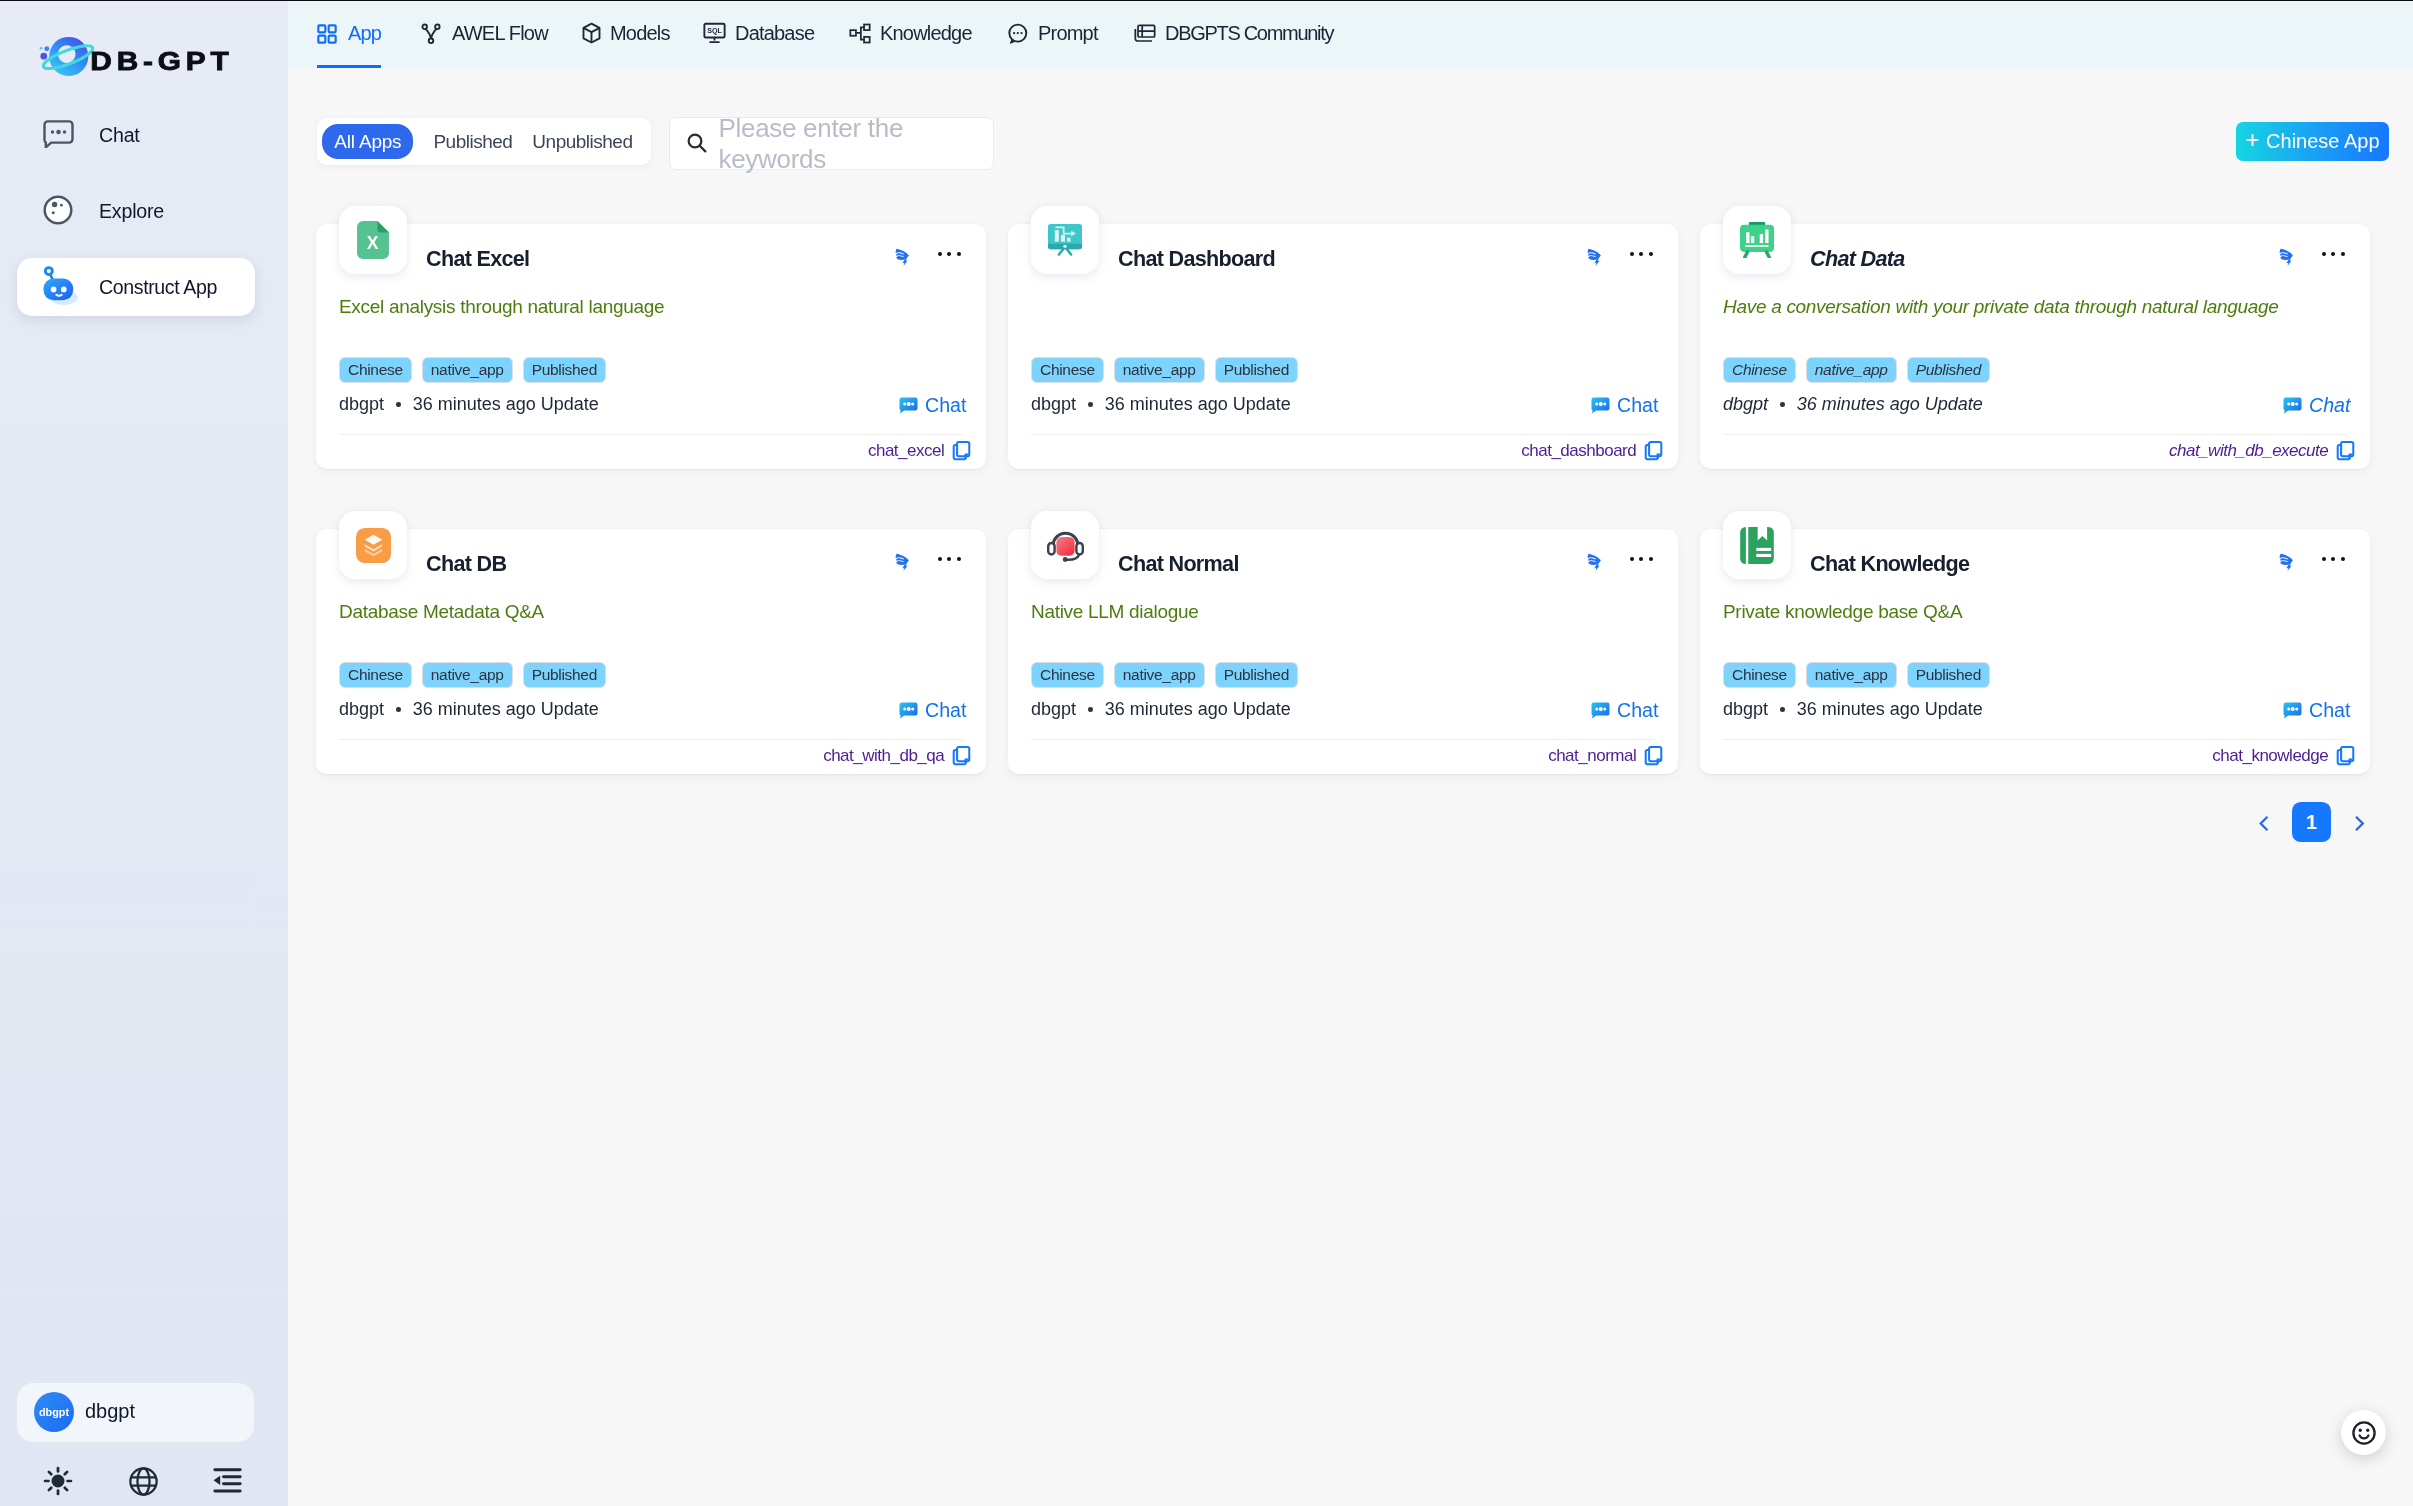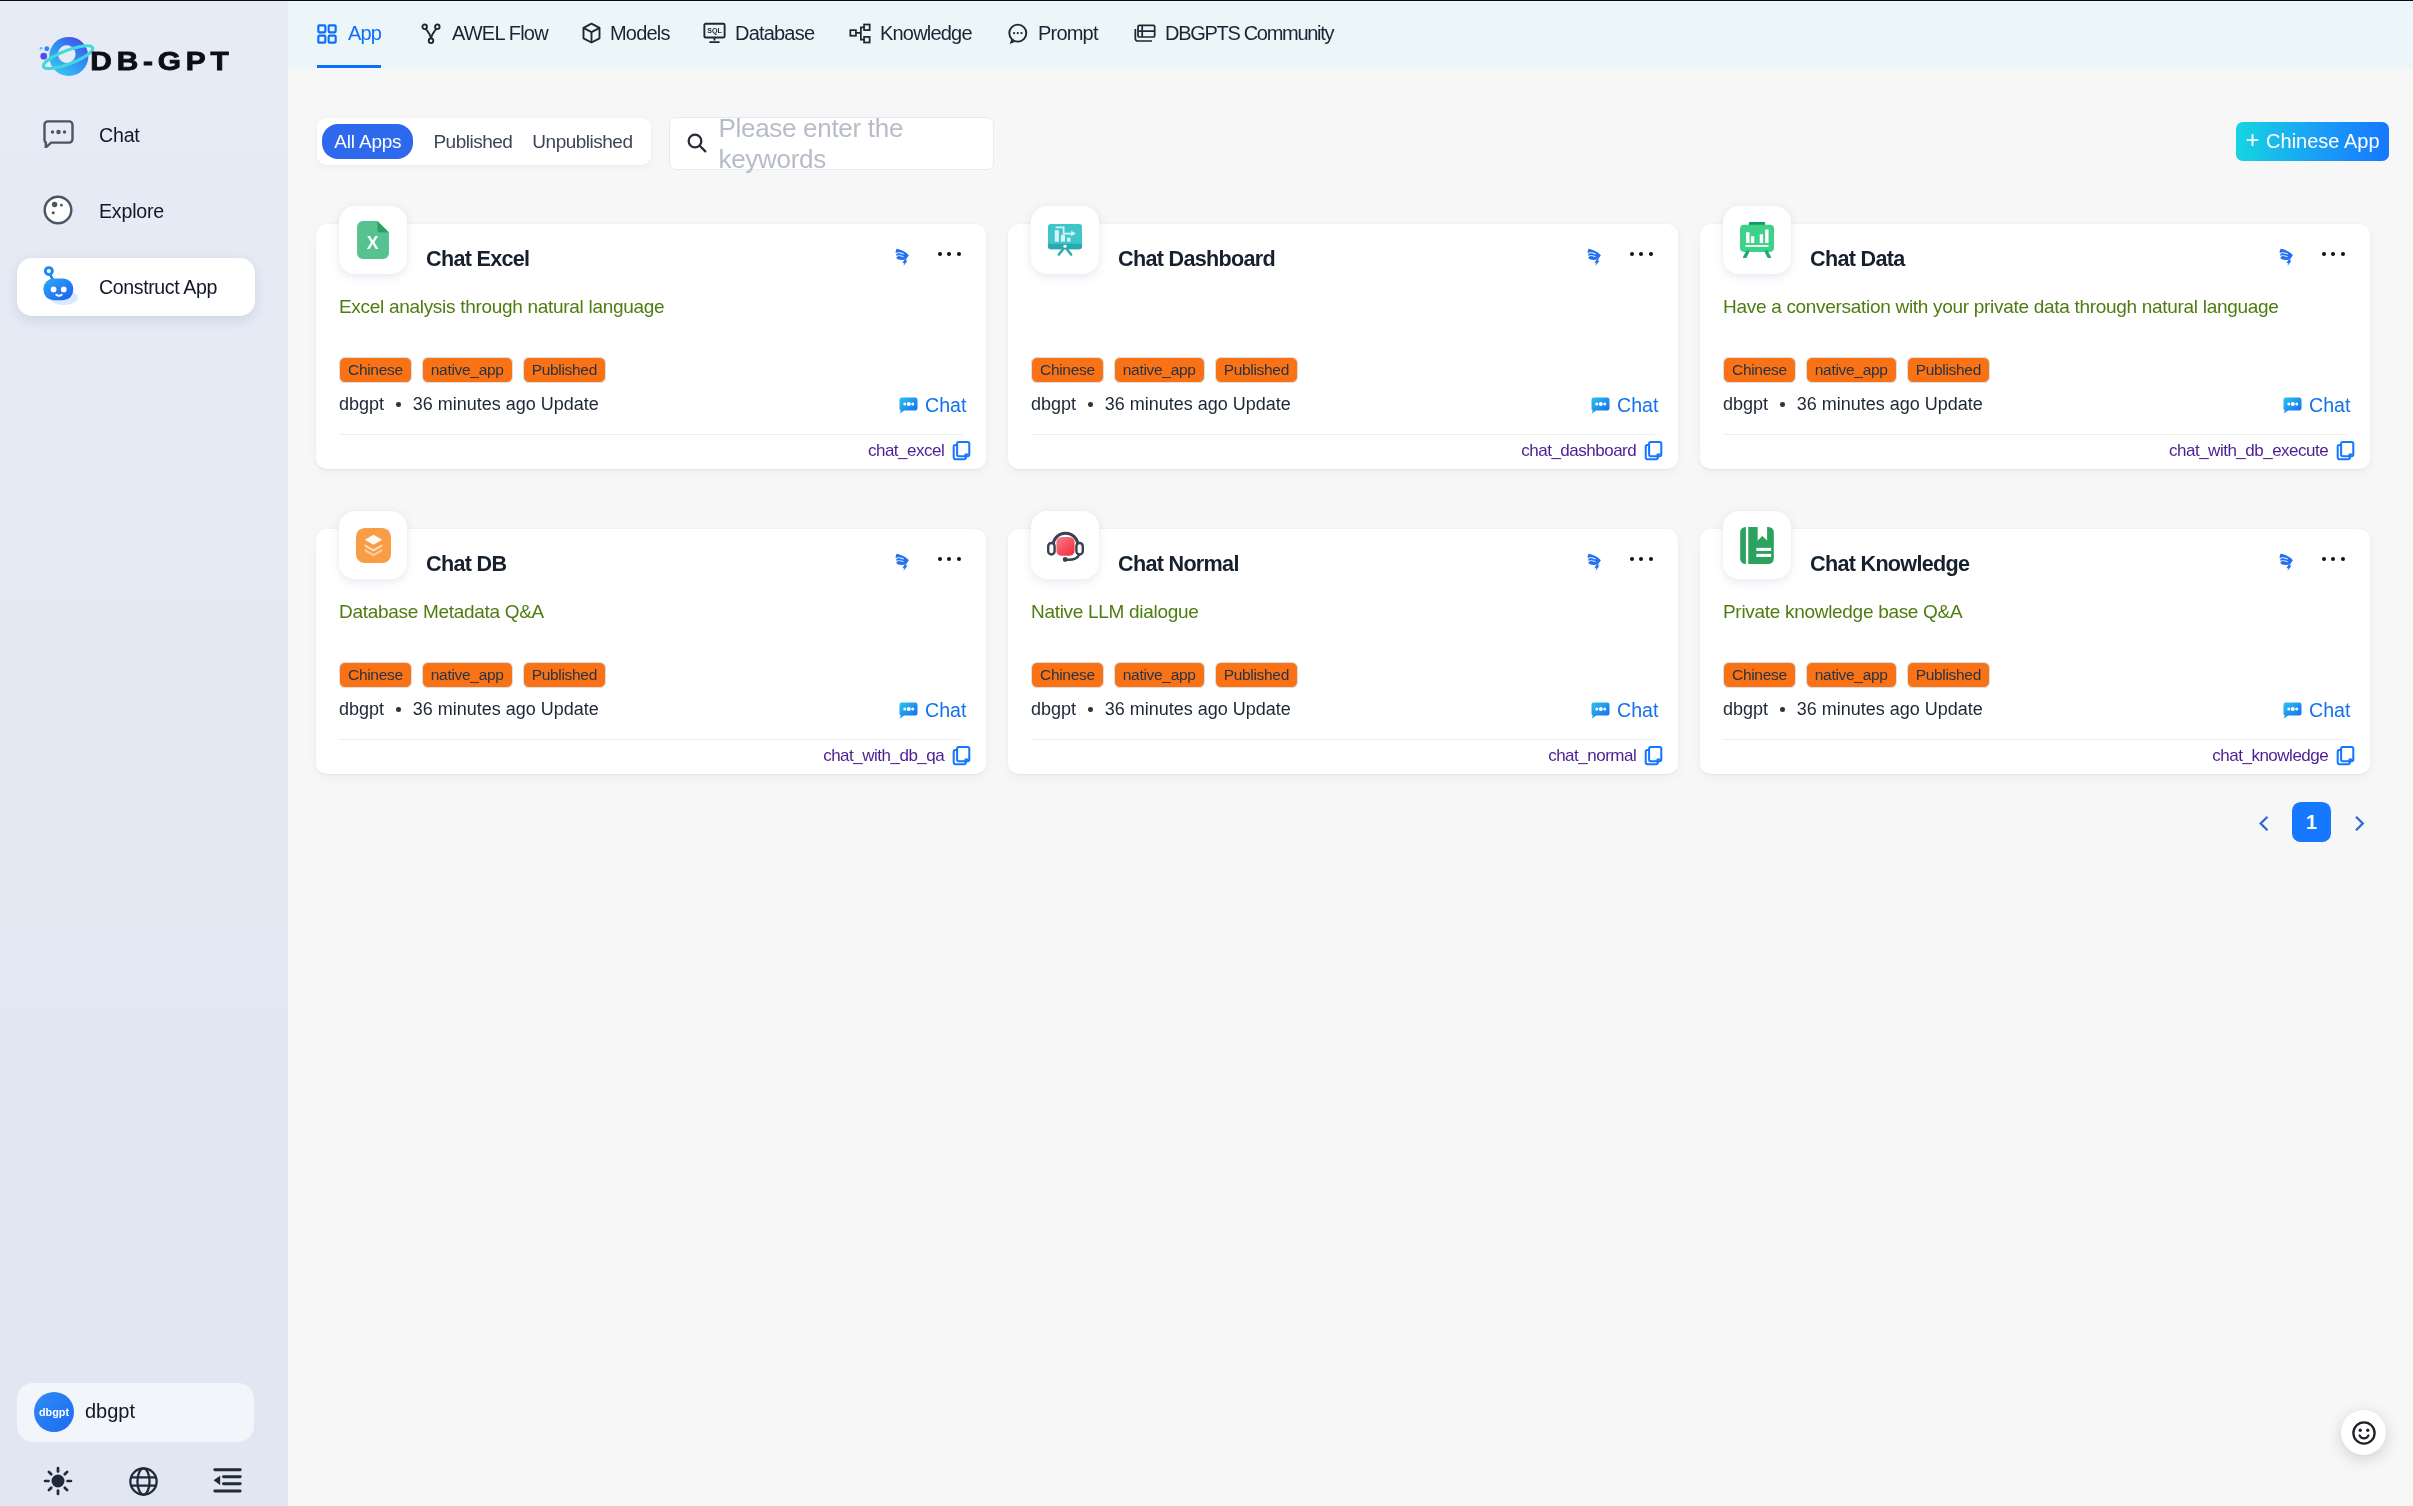--- a/index.html
+++ b/index.html
@@ -45,21 +45,21 @@
   .card { position:absolute; width:670px; height:245px; background:#fff; border-radius:10.8px;
        box-shadow:0 0.7px 2px rgba(15,23,42,.05), 0 4px 12px rgba(15,23,42,.04); }
   .iconbox { position:absolute; left:23px; top:-18px; width:68px; height:68px; background:#fff;
        border-radius:16px; box-shadow:0 2.7px 9.5px rgba(100,116,160,.16); display:flex; align-items:center; justify-content:center; }
   .ctitle { position:absolute; left:110px; top:19.6px; font-size:21.6px; letter-spacing:-0.7px; font-weight:700; color:#17202e; line-height:30px; white-space:nowrap; }
   .wing { position:absolute; left:579px; top:24px; }
   .cdots { position:absolute; left:622px; top:27px; width:30px; height:6.8px; display:flex; gap:5.4px; align-items:center; }
   .cdots i { width:4px; height:4px; border-radius:50%; background:#111; }
   .cdesc { position:absolute; left:23px; top:70px; font-size:19px; color:#4d7c0f; line-height:26px; letter-spacing:-0.3px; white-space:nowrap; }
   .tagrow { position:absolute; left:23px; top:133px; display:flex; gap:10px; }
-  .tag { height:26px; border:1.4px solid #dcdee1; background:#f97316; border-radius:6px; font-size:15.5px; letter-spacing:-0.3px;
+  .tag { height:26px; border:1.4px solid #dcdee1; background:#7dd3fc; border-radius:6px; font-size:15.5px; letter-spacing:-0.3px;
        color:#2a3342; display:flex; align-items:center; padding:0 8px; }
   .metarow { position:absolute; left:23px; top:170px; font-size:18px; color:#1d2736; display:flex; align-items:center; }
   .metarow .dot { display:inline-block; width:4.7px; height:4.7px; border-radius:50%; background:#333; margin:0 12px; }
   .chatlink { position:absolute; right:19.6px; top:170px; display:flex; align-items:center; gap:6.8px; }
   .chatlink span { font-size:19.6px; color:#1273eb; }
   .divider { position:absolute; left:23px; right:23px; top:210px; height:1.4px; background:#efefef; }
   .cfooter { position:absolute; right:14px; top:216px; display:flex; align-items:center; gap:6.8px; }
   .cfooter span { font-size:17px; letter-spacing:-0.5px; color:#4c1d95;text-align:center; }
   
   .pag-num { position:absolute; left:2292px; top:802px; width:39px; height:40px; background:#1677ff;
@@ -346,21 +346,21 @@
   <div class="divider"></div>
   <div class="cfooter">
       <span>chat_dashboard</span>
       <svg width="21" height="21" viewBox="0 0 31 31">
 <rect x="9" y="3" width="18" height="21" rx="2.5" fill="none" stroke="#1677ff" stroke-width="3"></rect>
 <path d="M22 24 v2 a2.5 2.5 0 0 1 -2.5 2.5 h-13 a2.5 2.5 0 0 1 -2.5 -2.5 v-16 a2.5 2.5 0 0 1 2.5 -2.5 h2.5" fill="none" stroke="#1677ff" stroke-width="3"></path>
 <path d="M27 20 l-7 7 v-7 z" fill="#1677ff"></path>
 </svg>
     </div>
 </div>
-<div class="card" style="left:1700px;top:224px;">
+<div class="card" style="left:1700px;top:224px;font-style:italic;">
   <div class="iconbox">
       <svg width="34" height="36" viewBox="0 0 50 53">
 <rect x="13" y="0" width="24" height="8" rx="1.5" fill="#129a68"></rect>
 <rect x="0" y="4" width="50" height="40" rx="6" fill="#3ed189"></rect>
 <rect x="9" y="15" width="5" height="16" fill="#fff"></rect>
 <rect x="16" y="21" width="5" height="10" fill="#fff"></rect>
 <rect x="29" y="18" width="5" height="13" fill="#fff"></rect>
 <rect x="37" y="11" width="5" height="20" fill="#fff"></rect>
 <rect x="8" y="34" width="34" height="2.6" fill="#fff"></rect>
 <path d="M11 44 l-4 8 M39 44 l4 8" stroke="#26a96c" stroke-width="5" stroke-linecap="round"></path>

